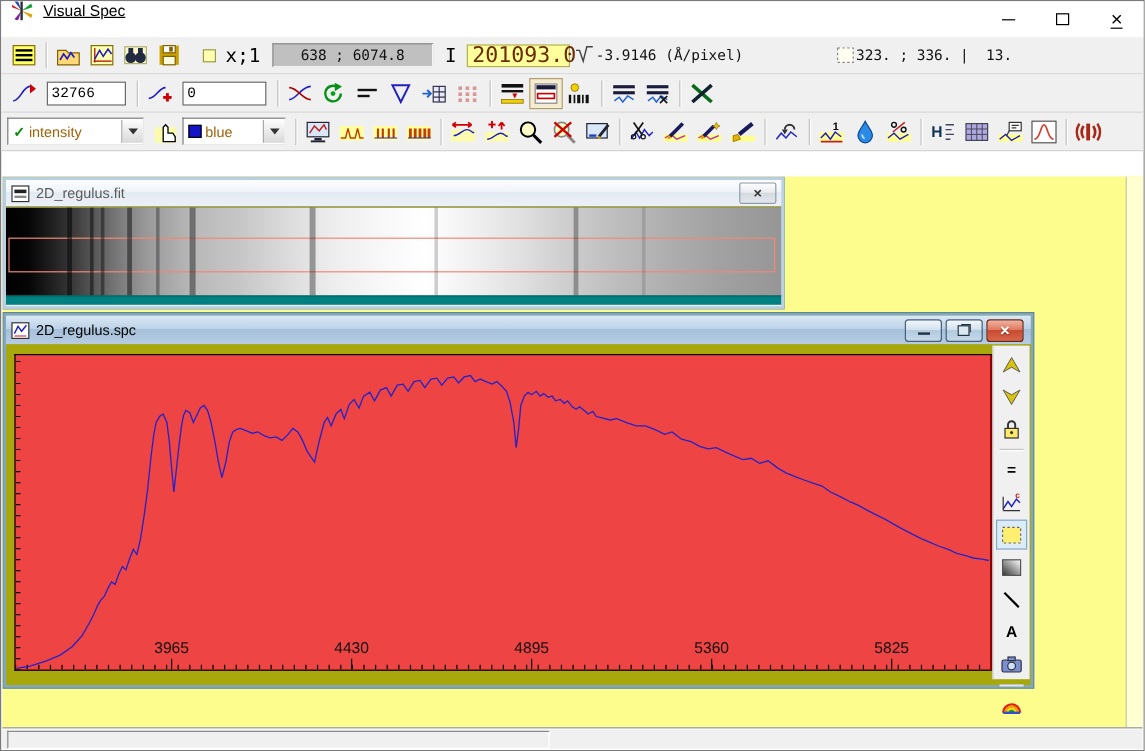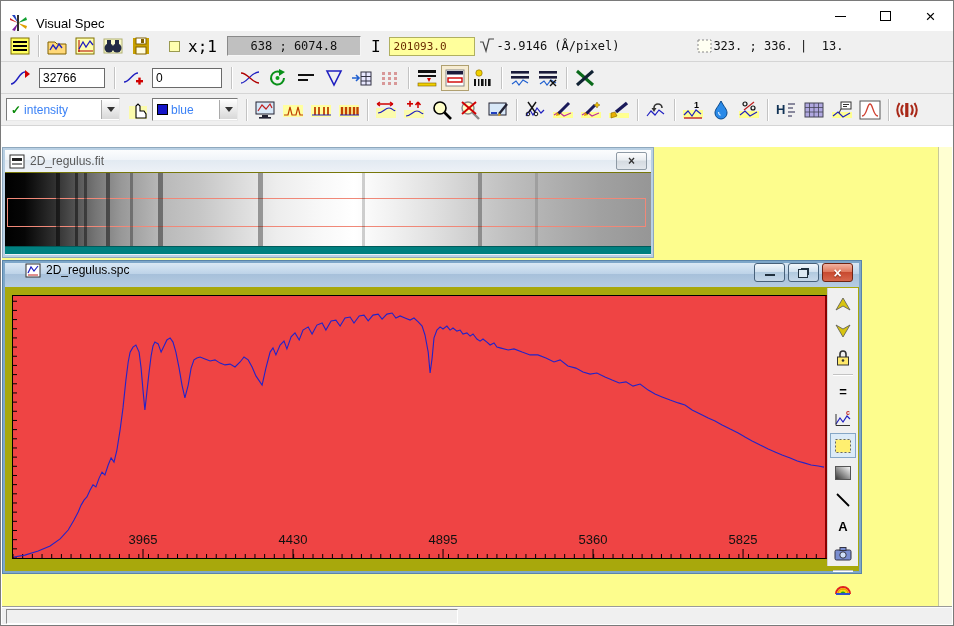--- a/index.html
+++ b/index.html
@@ -1,20 +1,20 @@
 <!DOCTYPE html>
 <html><head>
 <meta charset="utf-8">
 <style>
   html,body{margin:0;padding:0;}
   body{width:954px;height:626px;font-family:"Liberation Sans",sans-serif;-webkit-font-smoothing:antialiased;}
   .app{position:relative;width:952px;height:624px;border:1px solid #7a7a7a;background:#ffffff;overflow:hidden;}
 
   
-  .titlebar{height:30px;display:flex;align-items:flex-end;background:#ffffff;}
+  .titlebar{height:30px;display:flex;align-items:flex-start;background:#ffffff;text-decoration:underline;}
   .applogo{width:18px;height:16px;margin:0 8px 0 9px;}
   .apptitle{font-size:13px;color:#000;}
   .caption-controls{margin-left:auto;display:flex;height:100%;}
   .capbtn{width:45px;height:100%;display:flex;align-items:center;justify-content:center;color:#000;}
   .capbtn .minglyph{width:11px;height:1px;background:#000;}
   .capbtn .maxglyph{width:9px;height:8px;border:1px solid #000;}
   .capbtn .xglyph{font-size:17px;line-height:1;font-weight:400;}
 
   
   .menubar{height:21px;display:flex;align-items:center;padding-left:2px;font-size:13px;background:#fff;border-bottom:1px solid #e2e2e2;}
@@ -26,28 +26,28 @@
   .tb{width:26px;height:24px;display:flex;align-items:center;justify-content:center;flex:0 0 auto;border:1px solid transparent;}
   .tb svg{display:block;}
   .tb.checked{border:1px solid #b0a070;background:#f6ecd2;}
   .sep{width:1px;height:22px;background:#c3c3c3;margin:0 4px;box-shadow:1px 0 0 #ffffff;flex:0 0 auto;}
   .gap{width:8px;flex:0 0 auto;}
   .minicheck{width:9px;height:9px;border:1px solid #9a9a50;background:#ffffb0;margin:0 4px 0 6px;flex:0 0 auto;}
   .tlabel{font-size:16px;font-family:"DejaVu Sans Mono",monospace;color:#000;margin:0 4px;}
   .coordfield{width:132px;height:18px;background:#c0c0c0;border:1px solid;border-color:#8a8a8a #f5f5f5 #f5f5f5 #8a8a8a;
     font-family:"DejaVu Sans Mono",monospace;font-size:12px;display:flex;align-items:center;justify-content:center;color:#111;margin:4px 6px;}
   .intfield{width:80px;height:17px;background:#ffff9c;border:1px solid #b0b060;font-family:"DejaVu Sans Mono",monospace;
-    font-size:11px;display:flex;align-items:center;color:#6b2d00;padding-left:4px;margin:0 4px;}
+    font-size:18px;display:flex;align-items:center;color:#6b2d00;padding-left:4px;margin:0 4px;}
   .disptext{font-size:12px;font-family:"DejaVu Sans Mono",monospace;color:#111;margin-left:2px;}
   .selinfo{font-size:12px;font-family:"DejaVu Sans Mono",monospace;color:#111;white-space:pre;}
-  .tbinput{width:58px;height:18px;border:1px solid #6a6a6a;font-family:Liberation Sans, sans-serif;font-size:12px;padding:0 3px;margin:0 5px;background:#fff;color:#000;}
+  .tbinput{width:58px;height:18px;border:1px solid #6a6a6a;font-family:Liberation Mono, monospace;font-size:12px;padding:0 3px;margin:0 5px;background:#fff;color:#000;}
   .tbinput.w2{width:62px;}
 
   .combo{height:21px;background:#fff;border:1px solid;border-color:#7a7a7a #e8e8e8 #e8e8e8 #7a7a7a;display:flex;align-items:center;margin-right:4px;}
-  .combo .cbtext{font-size:12px;flex:1;padding-left:3px;color:#3b82f6;white-space:nowrap;}
+  .combo .cbtext{font-size:12px;flex:1;padding-left:3px;color:#a16207;white-space:nowrap;}
   .combo .cbbtn{width:17px;height:19px;margin-left:auto;background:linear-gradient(#fdfdfd,#d8d8d8);border-left:1px solid #aaa;display:flex;align-items:center;justify-content:center;}
   .arrow-dn{width:0;height:0;border:4px solid transparent;border-top:5px solid #333;margin-top:4px;}
   .cbcheck{color:#0a8a0a;font-size:12px;margin-left:4px;font-weight:bold;}
   .cbswatch{width:9px;height:9px;background:#1515c8;border:1px solid #000;margin-left:4px;}
 
   
   .mdi{position:absolute;left:1px;right:1px;top:146px;height:461px;background:#fdfd8d;overflow:hidden;}
   .mdi-scroll{position:absolute;right:0;top:0;bottom:0;width:13px;background:#ffffd2;border-left:1px solid #c8c89a;}
 
   
@@ -59,21 +59,21 @@
     background:linear-gradient(#fdfdfd,#e8ecf0 45%,#d4dae0 50%,#e2e7ec);display:flex;align-items:center;justify-content:center;
     font-size:12px;color:#333;font-weight:bold;line-height:1;}
   .strip{position:relative;height:73px;border-top:1px solid #77770a;
     background:linear-gradient(90deg,#000 0,#060606 3%,#333 8%,#757575 14%,#989898 18%,#b8b8b8 24%,#c6c6c6 30%,#dadada 36%,#ededed 42%,#f7f7f7 48%,#ffffff 54%,#f1f1f1 60%,#e1e1e1 66%,#cfcfcf 72%,#bfbfbf 78%,#afafaf 85%,#a1a1a1 92%,#969696 100%);}
   .absline{position:absolute;top:0;bottom:0;}
   .binrect{position:absolute;left:2px;right:5px;top:25px;height:27px;border:1px solid #f08878;}
   .tealbar{height:7px;background:#008080;border-top:1px solid #005a5a;}
 
   
   .spcwin{position:absolute;left:1px;top:114px;width:854px;height:308px;border:2px solid #7ea7c9;background:#a8a80c;box-shadow:0 0 0 1px #5a84a8;}
-  .spctitle{height:24px;display:flex;align-items:flex-start;background:linear-gradient(#dae8f4,#bdd3e8 45%,#a6c0da 46%,#b6cce2);padding-left:16px;}
+  .spctitle{height:24px;display:flex;align-items:center;background:linear-gradient(#dae8f4,#bdd3e8 45%,#a6c0da 46%,#b6cce2);}
   .spctitle .doc{margin:0 5px 0 4px;}
   .spctitle .ttext{font-size:12px;color:#000;}
   .spcbtns{margin-left:auto;margin-right:6px;display:flex;gap:3px;}
   .winbtn{width:29px;height:17px;border:1px solid #47617a;border-radius:3px;display:flex;align-items:center;justify-content:center;
     background:linear-gradient(#f3f8fc,#d2e1ee 45%,#b2cadf 50%,#c6d8e9);}
   .winbtn .minglyph{width:10px;height:2px;background:#20313f;margin-top:5px;}
   .winbtn .restglyph{width:8px;height:7px;border:1px solid #20313f;background:#dce9f3;box-shadow:2px -2px 0 -1px #20313f;margin:1px 0 0 -2px;}
   .winbtn.closebtn{background:linear-gradient(#f2b3a2,#e07a5e 45%,#c84a30 50%,#d8674c);border-color:#6e2413;}
   .winbtn.closebtn .xglyph{color:#fff;font-weight:bold;font-size:14px;line-height:1;text-shadow:0 1px 1px #7a2210;}
 

